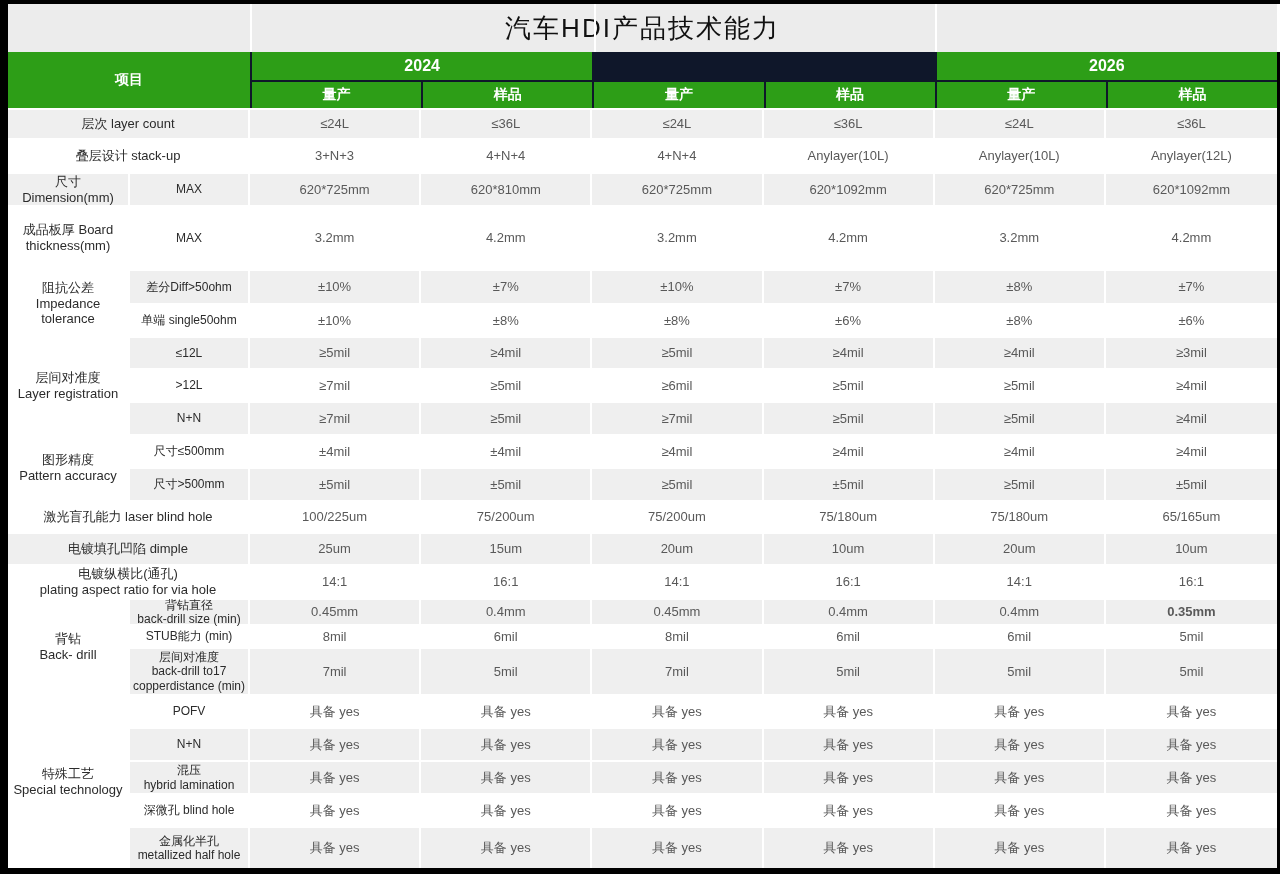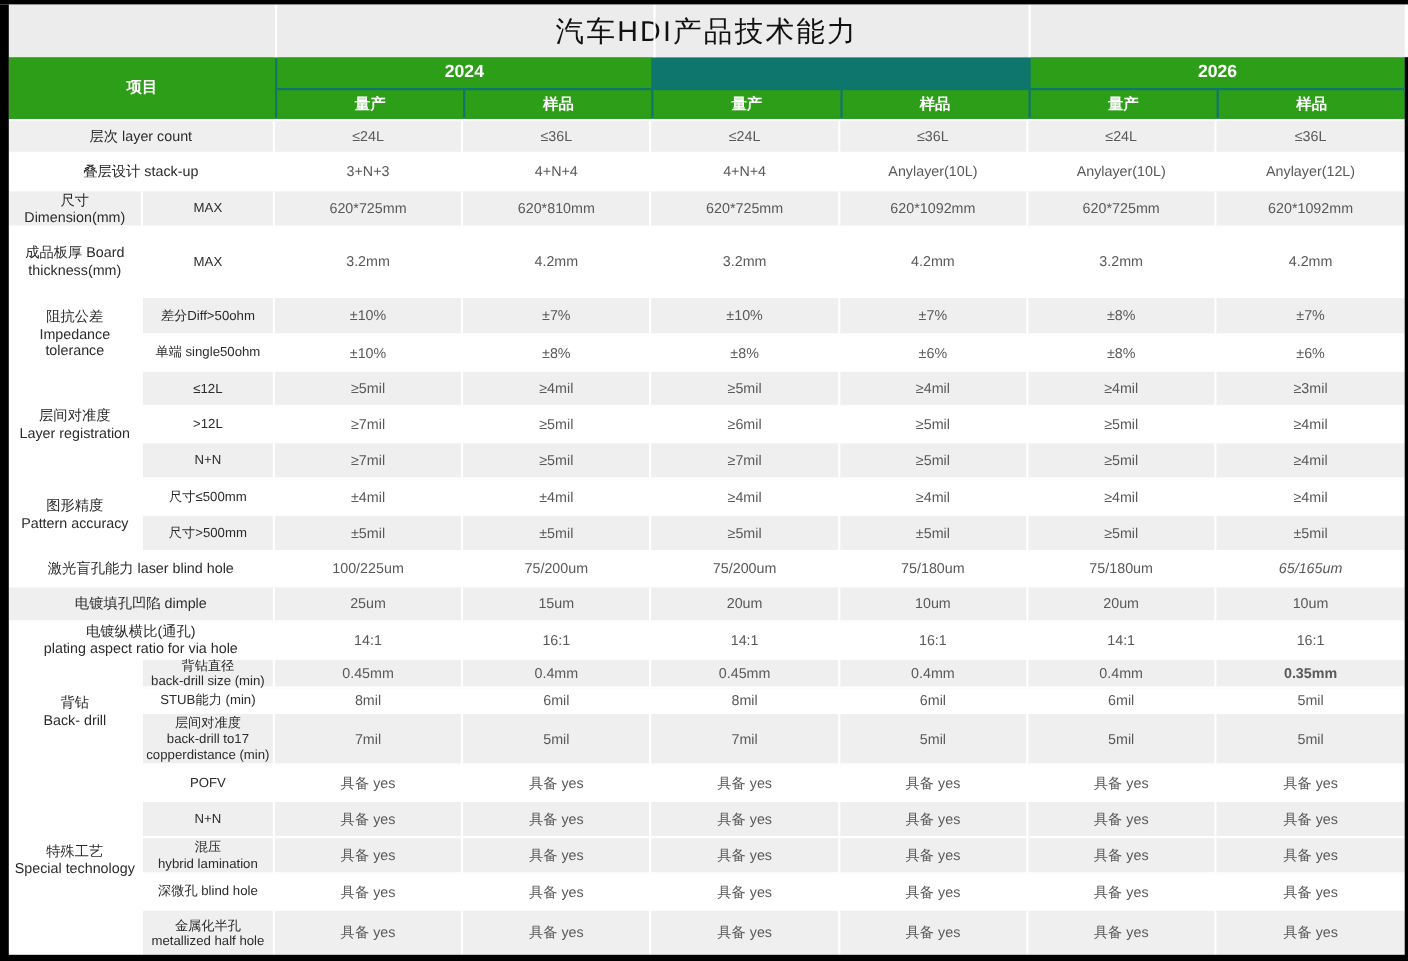--- a/index.html
+++ b/index.html
@@ -20,21 +20,21 @@
   #title-band{
     position:relative;height:48px;background:#ECECEC;
     display:flex;align-items:center;justify-content:center;
   }
   #page-title{font-size:26px;font-weight:normal;color:#111;letter-spacing:2px;}
   .band-divider{position:absolute;top:0;width:2px;height:48px;background:#fff;}
 
   
   #green-header{
     display:grid;grid-template-columns:242px repeat(6,1fr);
-    grid-template-rows:28px 26px;gap:2px;background:#0f766e;
+    grid-template-rows:28px 26px;gap:2px;background:#0f172a;
     border-bottom:2px solid #fff;
   }
   .gh-cell{
     background:#2D9E17;color:#fff;display:flex;align-items:center;justify-content:center;
     font-weight:bold;
   }
   .gh-project{grid-row:1/3;grid-column:1/2;font-size:14px;}
   .gh-year{grid-row:1/2;font-size:16px;}
   .gh-sub{grid-row:2/3;font-size:14px;}
 
@@ -174,21 +174,21 @@
       <div class="cell value shade" style="grid-area: 11 / 5;">≥5mil</div>
       <div class="cell value shade" style="grid-area: 11 / 6;">±5mil</div>
       <div class="cell value shade" style="grid-area: 11 / 7;">≥5mil</div>
       <div class="cell value shade lastcol" style="grid-area: 11 / 8;">±5mil</div>
       <div class="cell row-label" style="grid-area: 12 / 1 / auto / 3;">激光盲孔能力 laser blind hole</div>
       <div class="cell value" style="grid-area: 12 / 3;">100/225um</div>
       <div class="cell value" style="grid-area: 12 / 4;">75/200um</div>
       <div class="cell value" style="grid-area: 12 / 5;">75/200um</div>
       <div class="cell value" style="grid-area: 12 / 6;">75/180um</div>
       <div class="cell value" style="grid-area: 12 / 7;">75/180um</div>
-      <div class="cell value lastcol" style="grid-area: 12 / 8; font-style: italic;">65/165um</div>
+      <div class="cell value lastcol" style="grid-area: 12 / 8;">65/165um</div>
       <div class="cell row-label shade" style="grid-area: 13 / 1 / auto / 3;">电镀填孔凹陷  dimple</div>
       <div class="cell value shade" style="grid-area: 13 / 3;">25um</div>
       <div class="cell value shade" style="grid-area: 13 / 4;">15um</div>
       <div class="cell value shade" style="grid-area: 13 / 5;">20um</div>
       <div class="cell value shade" style="grid-area: 13 / 6;">10um</div>
       <div class="cell value shade" style="grid-area: 13 / 7;">20um</div>
       <div class="cell value shade lastcol" style="grid-area: 13 / 8;">10um</div>
       <div class="cell row-label" style="grid-area: 14 / 1 / auto / 3;">电镀纵横比(通孔)
 plating aspect ratio for via hole</div>
       <div class="cell value" style="grid-area: 14 / 3;">14:1</div>

